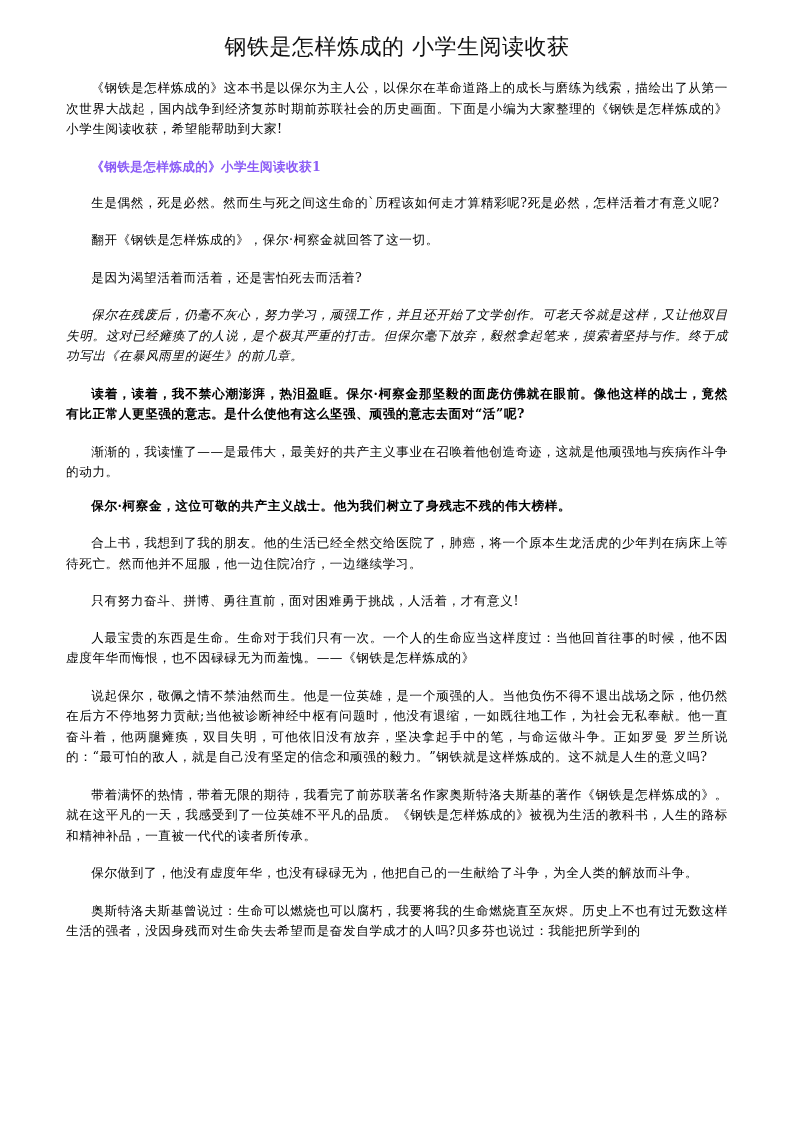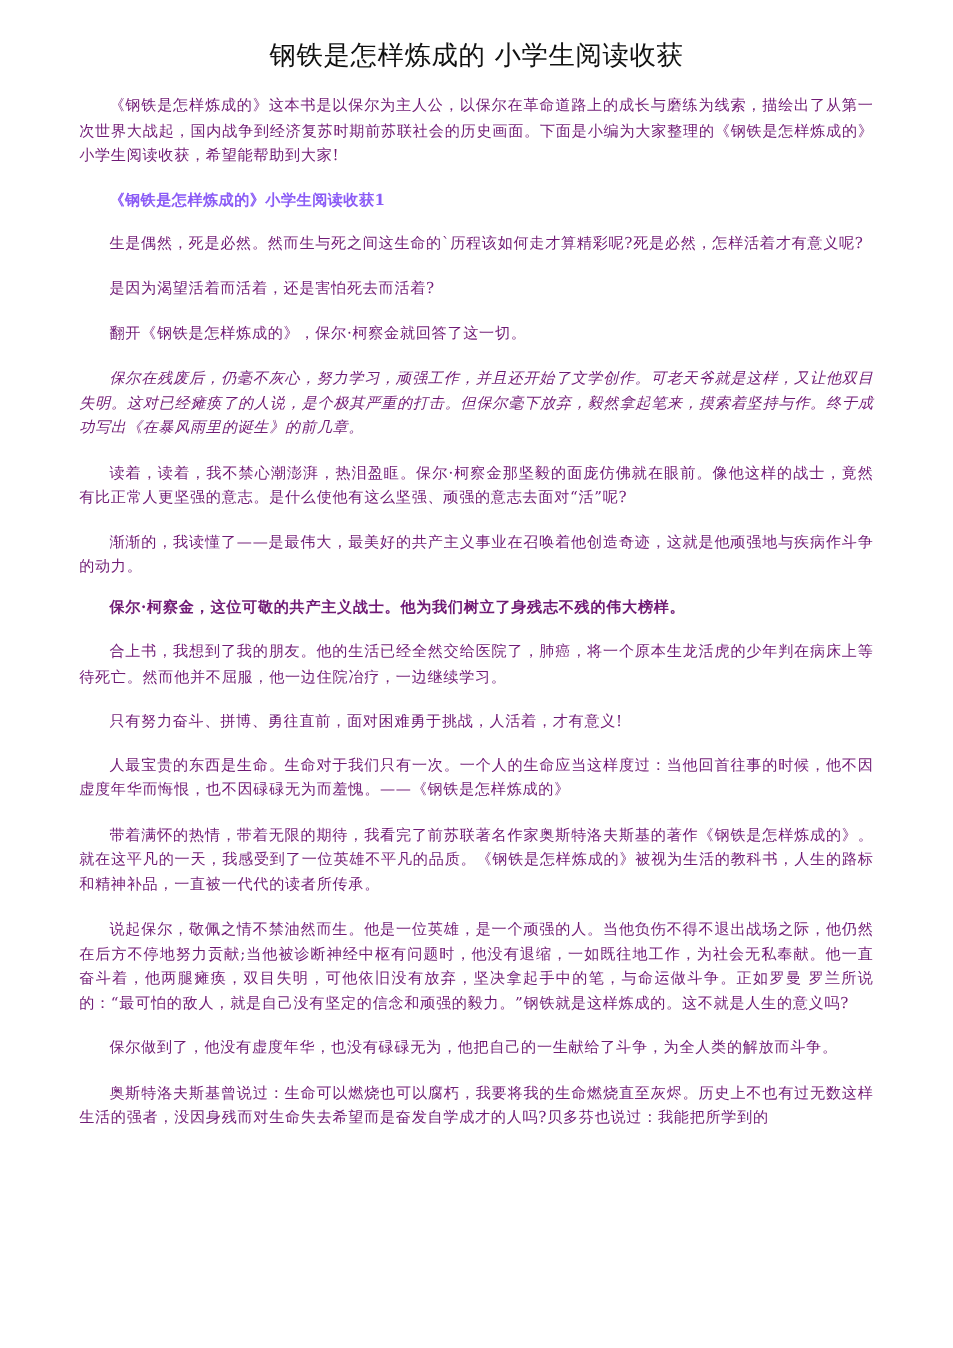--- a/index.html
+++ b/index.html
@@ -41,21 +41,21 @@
       left: 66px;
       top: 78px;
       width: 662px;
     }
     .para {
       margin: 0;
       font-size: 12.6px;
       line-height: 20.5px;
       text-indent: 2em;
       letter-spacing: 0.6px;
-      color: #701a75;
+      color: #000000;
       text-align: justify;
     }
     .heading {
       margin: 0;
       font-size: 12.6px;
       line-height: 20px;
       font-weight: bold;
       color: #8b5cf6;
       padding-left: 2em;
       letter-spacing: 0.4px;
@@ -65,28 +65,28 @@
 <body>
 
 <div class="page">
   <h1 class="doc-title">钢铁是怎样炼成的 小学生阅读收获</h1>
 
   <div class="content">
     <p class="para" style="margin-top:0;">《钢铁是怎样炼成的》这本书是以保尔为主人公，以保尔在革命道路上的成长与磨练为线索，描绘出了从第一次世界大战起，国内战争到经济复苏时期前苏联社会的历史画面。下面是小编为大家整理的《钢铁是怎样炼成的》小学生阅读收获，希望能帮助到大家!</p>
 
     <h2 class="heading" style="margin-top:17px;">《钢铁是怎样炼成的》小学生阅读收获1</h2>
     <p class="para" style="margin-top:16px;">生是偶然，死是必然。然而生与死之间这生命的`历程该如何走才算精彩呢?死是必然，怎样活着才有意义呢?</p>
+    <p class="para" style="margin-top:17px;">翻开《钢铁是怎样炼成的》，保尔·柯察金就回答了这一切。</p>
     <p class="para" style="margin-top:17px;">是因为渴望活着而活着，还是害怕死去而活着?</p>
-    <p class="para" style="margin-top:17px;">翻开《钢铁是怎样炼成的》，保尔·柯察金就回答了这一切。</p>
     <p class="para" style="margin-top:17px;font-style:italic;">保尔在残废后，仍毫不灰心，努力学习，顽强工作，并且还开始了文学创作。可老天爷就是这样，又让他双目失明。这对已经瘫痪了的人说，是个极其严重的打击。但保尔毫下放弃，毅然拿起笔来，摸索着坚持与作。终于成功写出《在暴风雨里的诞生》的前几章。</p>
-    <p class="para" style="margin-top:17px;">读着，读着，我不禁心潮澎湃，热泪盈眶。保尔·柯察金那坚毅的面庞仿佛就在眼前。像他这样的战士，竟然有比正常人更坚强的意志。是什么使他有这么坚强、顽强的意志去面对“活”呢?</p>
+    <p class="para" style="margin-top:17px;font-weight:bold;">读着，读着，我不禁心潮澎湃，热泪盈眶。保尔·柯察金那坚毅的面庞仿佛就在眼前。像他这样的战士，竟然有比正常人更坚强的意志。是什么使他有这么坚强、顽强的意志去面对“活”呢?</p>
     <p class="para" style="margin-top:17px;">渐渐的，我读懂了——是最伟大，最美好的共产主义事业在召唤着他创造奇迹，这就是他顽强地与疾病作斗争的动力。</p>
     <p class="para" style="margin-top:13px;font-weight:bold;">保尔·柯察金，这位可敬的共产主义战士。他为我们树立了身残志不残的伟大榜样。</p>
     <p class="para" style="margin-top:17px;">合上书，我想到了我的朋友。他的生活已经全然交给医院了，肺癌，将一个原本生龙活虎的少年判在病床上等待死亡。然而他并不屈服，他一边住院冶疗，一边继续学习。</p>
     <p class="para" style="margin-top:17px;">只有努力奋斗、拼博、勇往直前，面对困难勇于挑战，人活着，才有意义!</p>
 
     <p class="para" style="margin-top:16px;">人最宝贵的东西是生命。生命对于我们只有一次。一个人的生命应当这样度过：当他回首往事的时候，他不因虚度年华而悔恨，也不因碌碌无为而羞愧。——《钢铁是怎样炼成的》</p>
+    <p class="para" style="margin-top:17px;">说起保尔，敬佩之情不禁油然而生。他是一位英雄，是一个顽强的人。当他负伤不得不退出战场之际，他仍然在后方不停地努力贡献;当他被诊断神经中枢有问题时，他没有退缩，一如既往地工作，为社会无私奉献。他一直奋斗着，他两腿瘫痪，双目失明，可他依旧没有放弃，坚决拿起手中的笔，与命运做斗争。正如罗曼 罗兰所说的：“最可怕的敌人，就是自己没有坚定的信念和顽强的毅力。”钢铁就是这样炼成的。这不就是人生的意义吗?</p>
     <p class="para" style="margin-top:17px;">带着满怀的热情，带着无限的期待，我看完了前苏联著名作家奥斯特洛夫斯基的著作《钢铁是怎样炼成的》。就在这平凡的一天，我感受到了一位英雄不平凡的品质。《钢铁是怎样炼成的》被视为生活的教科书，人生的路标和精神补品，一直被一代代的读者所传承。</p>
-    <p class="para" style="margin-top:17px;">说起保尔，敬佩之情不禁油然而生。他是一位英雄，是一个顽强的人。当他负伤不得不退出战场之际，他仍然在后方不停地努力贡献;当他被诊断神经中枢有问题时，他没有退缩，一如既往地工作，为社会无私奉献。他一直奋斗着，他两腿瘫痪，双目失明，可他依旧没有放弃，坚决拿起手中的笔，与命运做斗争。正如罗曼 罗兰所说的：“最可怕的敌人，就是自己没有坚定的信念和顽强的毅力。”钢铁就是这样炼成的。这不就是人生的意义吗?</p>
     <p class="para" style="margin-top:17px;">保尔做到了，他没有虚度年华，也没有碌碌无为，他把自己的一生献给了斗争，为全人类的解放而斗争。</p>
     <p class="para" style="margin-top:17px;">奥斯特洛夫斯基曾说过：生命可以燃烧也可以腐朽，我要将我的生命燃烧直至灰烬。历史上不也有过无数这样生活的强者，没因身残而对生命失去希望而是奋发自学成才的人吗?贝多芬也说过：我能把所学到的</p>
   </div>
 </div>
 
 </body></html>

